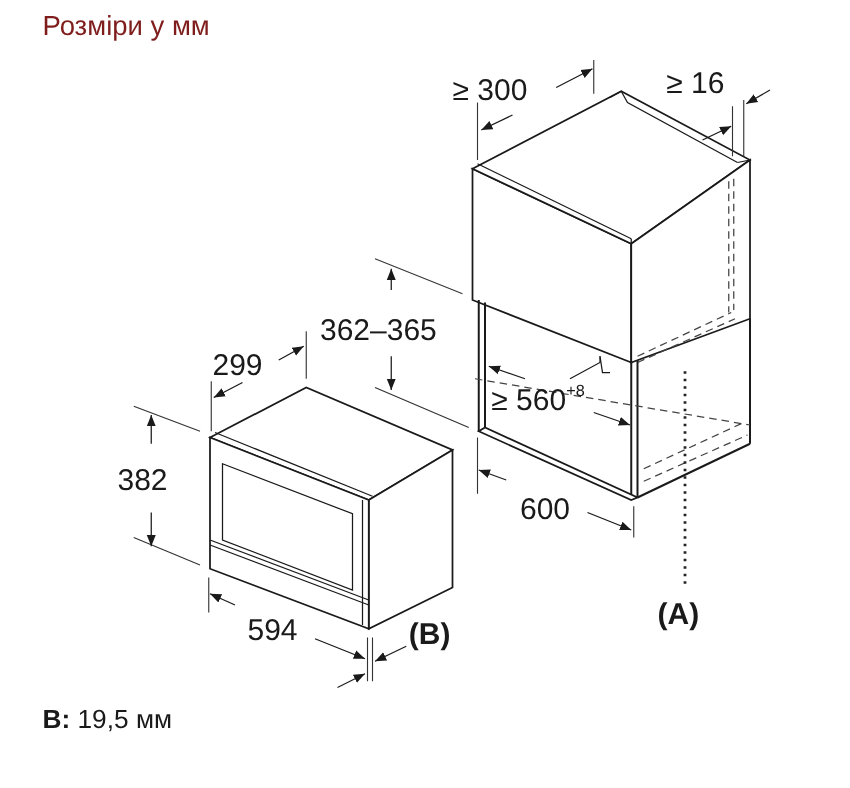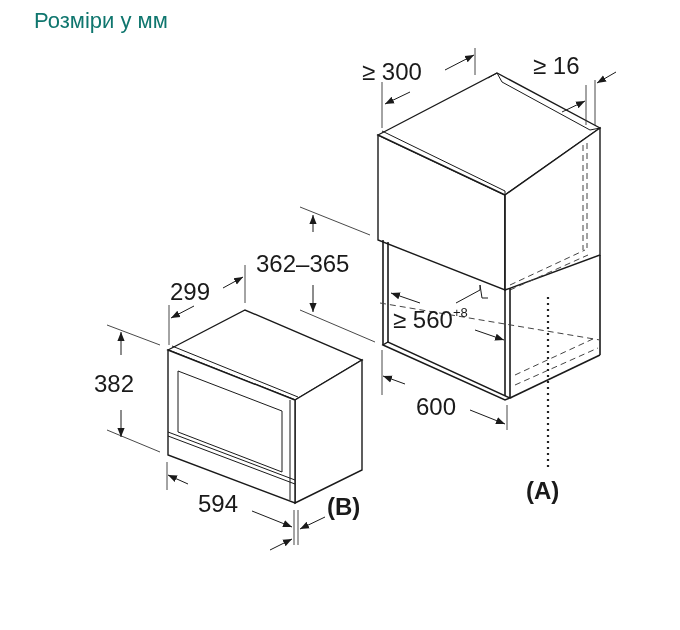--- a/index.html
+++ b/index.html
@@ -1,17 +1,17 @@
 <!DOCTYPE html>
 <html><head>
 <meta charset="utf-8">
 <style>
   html, body { margin: 0; padding: 0; background: #ffffff; }
   body { width: 680px; height: 630px; position: relative; overflow: hidden; font-family: "Liberation Sans", sans-serif; color: #111; }
-  .title { position: absolute; left: 34px; top: 8px; font-size: 22px; color: #0f766e; }
+  .title { position: absolute; left: 34px; top: 8px; font-size: 22px; color: #7f1d1d; }
   svg { position: absolute; left: 0; top: 0; }
   .dim { font-family: "Liberation Sans", sans-serif; font-size: 24px; fill: #1a1a1a; }
   .sup { font-family: "Liberation Sans", sans-serif; font-size: 13px; fill: #1a1a1a; }
   .lbl { font-family: "Liberation Sans", sans-serif; font-size: 24px; font-weight: bold; fill: #1a1a1a; }
   .legend { position: absolute; left: 34px; top: 563px; font-size: 21px; line-height: 25px; color: #1a1a1a; }
   .legend b { font-weight: bold; }
   .ln { stroke: #1a1a1a; stroke-width: 1.6; fill: none; }
   .lnt { stroke: #1a1a1a; stroke-width: 1; fill: none; }
   .ext { stroke: #333; stroke-width: 0.9; fill: none; }
   .dash { stroke: #444; stroke-width: 1; stroke-dasharray: 6 4; fill: none; }
@@ -133,13 +133,17 @@
 
     <line class="ext" x1="298" y1="510" x2="298" y2="545"></line>
     <line class="lnt" x1="270" y1="550" x2="292" y2="539" marker-end="url(#ah)"></line>
     <line class="lnt" x1="325" y1="517" x2="300" y2="529" marker-end="url(#ah)"></line>
   </g>
 
   <text class="lbl" x="327" y="515">(B)</text>
 </svg>
 
 <div class="legend">
+  <div>
+    <b>B:</b>
+    <span>19,5 мм</span>
+  </div>
 </div>
 
 </body></html>

